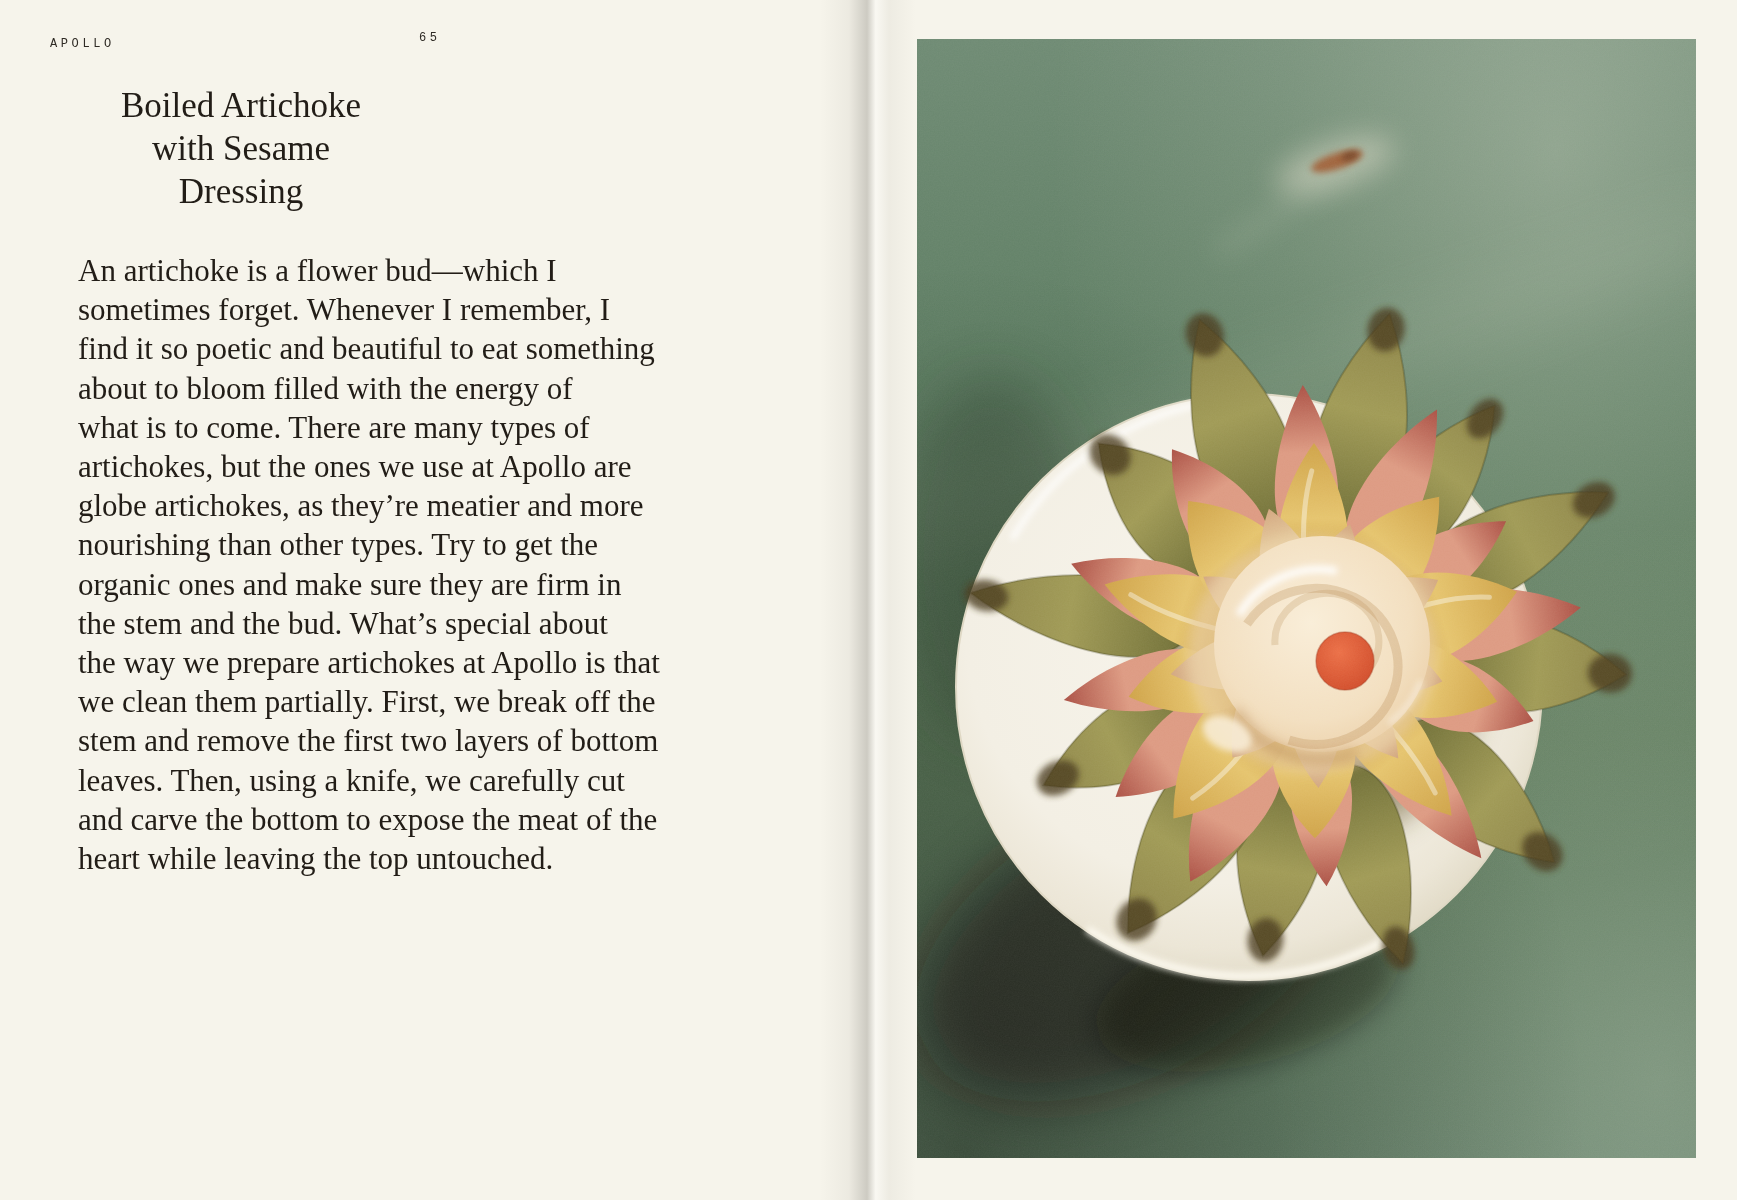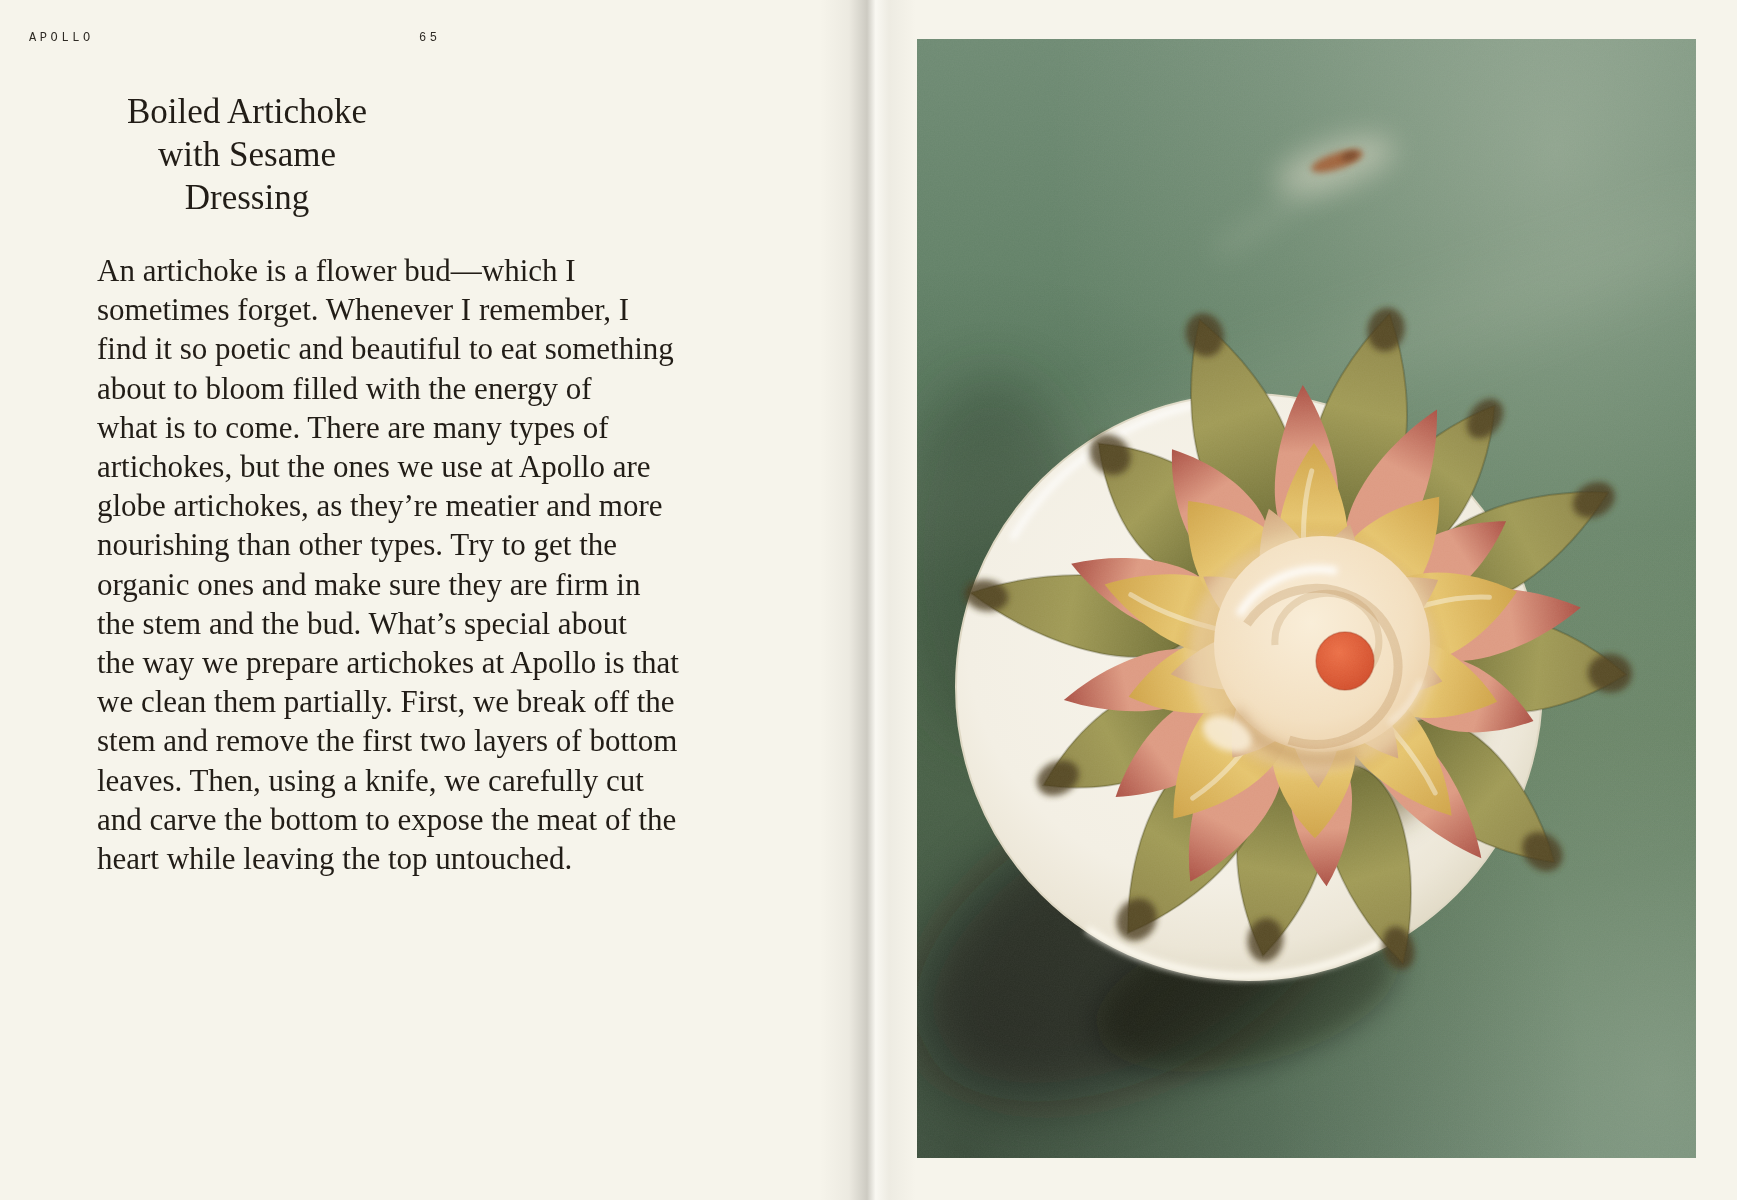--- a/index.html
+++ b/index.html
@@ -11,35 +11,34 @@
   .page{position:absolute;top:0;height:1200px;}
   #left-page{left:0;width:868px;}
   #right-page{left:868px;width:869px;}
   .running-header{
     position:absolute;top:31px;
     font-family:"Liberation Mono", monospace;
     font-size:12px;letter-spacing:0.3em;
     color:var(--headerInk,#2e2a24);
     white-space:nowrap;
   }
-  #book-title-header{left:29px;}
+  #book-title-header{left:50px;margin-top:6px;}
   #page-number{left:419px;}
   #recipe-title{
     position:absolute;left:60px;top:84px;width:362px;
     text-align:center;
     font-size:35px;line-height:43px;
     color:var(--ink,#211d18);
     white-space:pre-line;
   }
   #body-text{
     position:absolute;left:78px;top:251px;width:660px;
     font-size:31px;line-height:39.2px;
     color:var(--ink,#211d18);
     white-space:pre-line;
-    margin-left:19px;
   }
   #spine-shadow{
     position:absolute;left:820px;top:0;width:96px;height:1200px;
     background:linear-gradient(90deg,
       rgba(80,75,65,0) 0%,
       rgba(80,75,65,0.06) 30%,
       rgba(60,57,50,0.22) 49%,
       rgba(255,255,255,0.35) 58%,
       rgba(80,75,65,0.05) 72%,
       rgba(80,75,65,0) 100%);
@@ -50,21 +49,21 @@
     background:#5d7d62;
   }
   #photo-frame svg{display:block;width:779px;height:1119px;}
 </style>
 </head>
 <body>
 
 <div class="page" id="left-page">
   <div class="running-header" id="book-title-header">APOLLO</div>
   <div class="running-header" id="page-number">65</div>
-  <h1 id="recipe-title" style="margin:6px;font-weight:normal;">Boiled Artichoke
+  <h1 id="recipe-title" style="margin:0;font-weight:normal;">Boiled Artichoke
 with Sesame
 Dressing</h1>
   <div id="body-text">An artichoke is a flower bud—which I
 sometimes forget. Whenever I remember, I
 find it so poetic and beautiful to eat something
 about to bloom filled with the energy of
 what is to come. There are many types of
 artichokes, but the ones we use at Apollo are
 globe artichokes, as they’re meatier and more
 nourishing than other types. Try to get the

